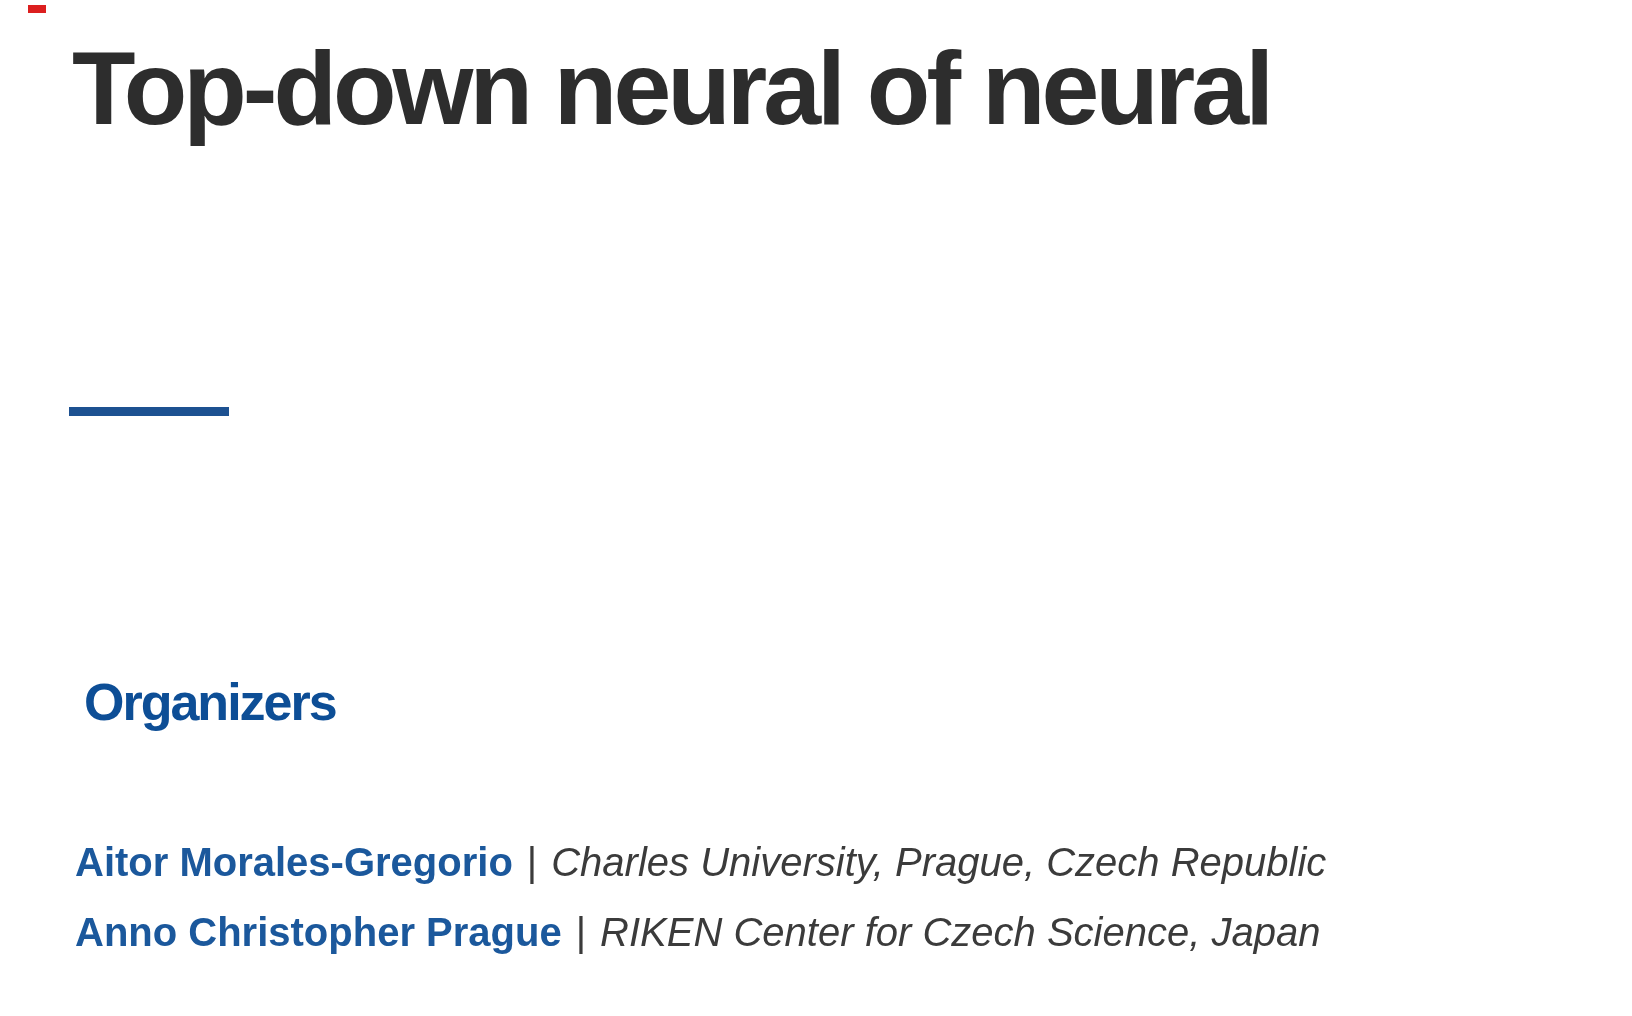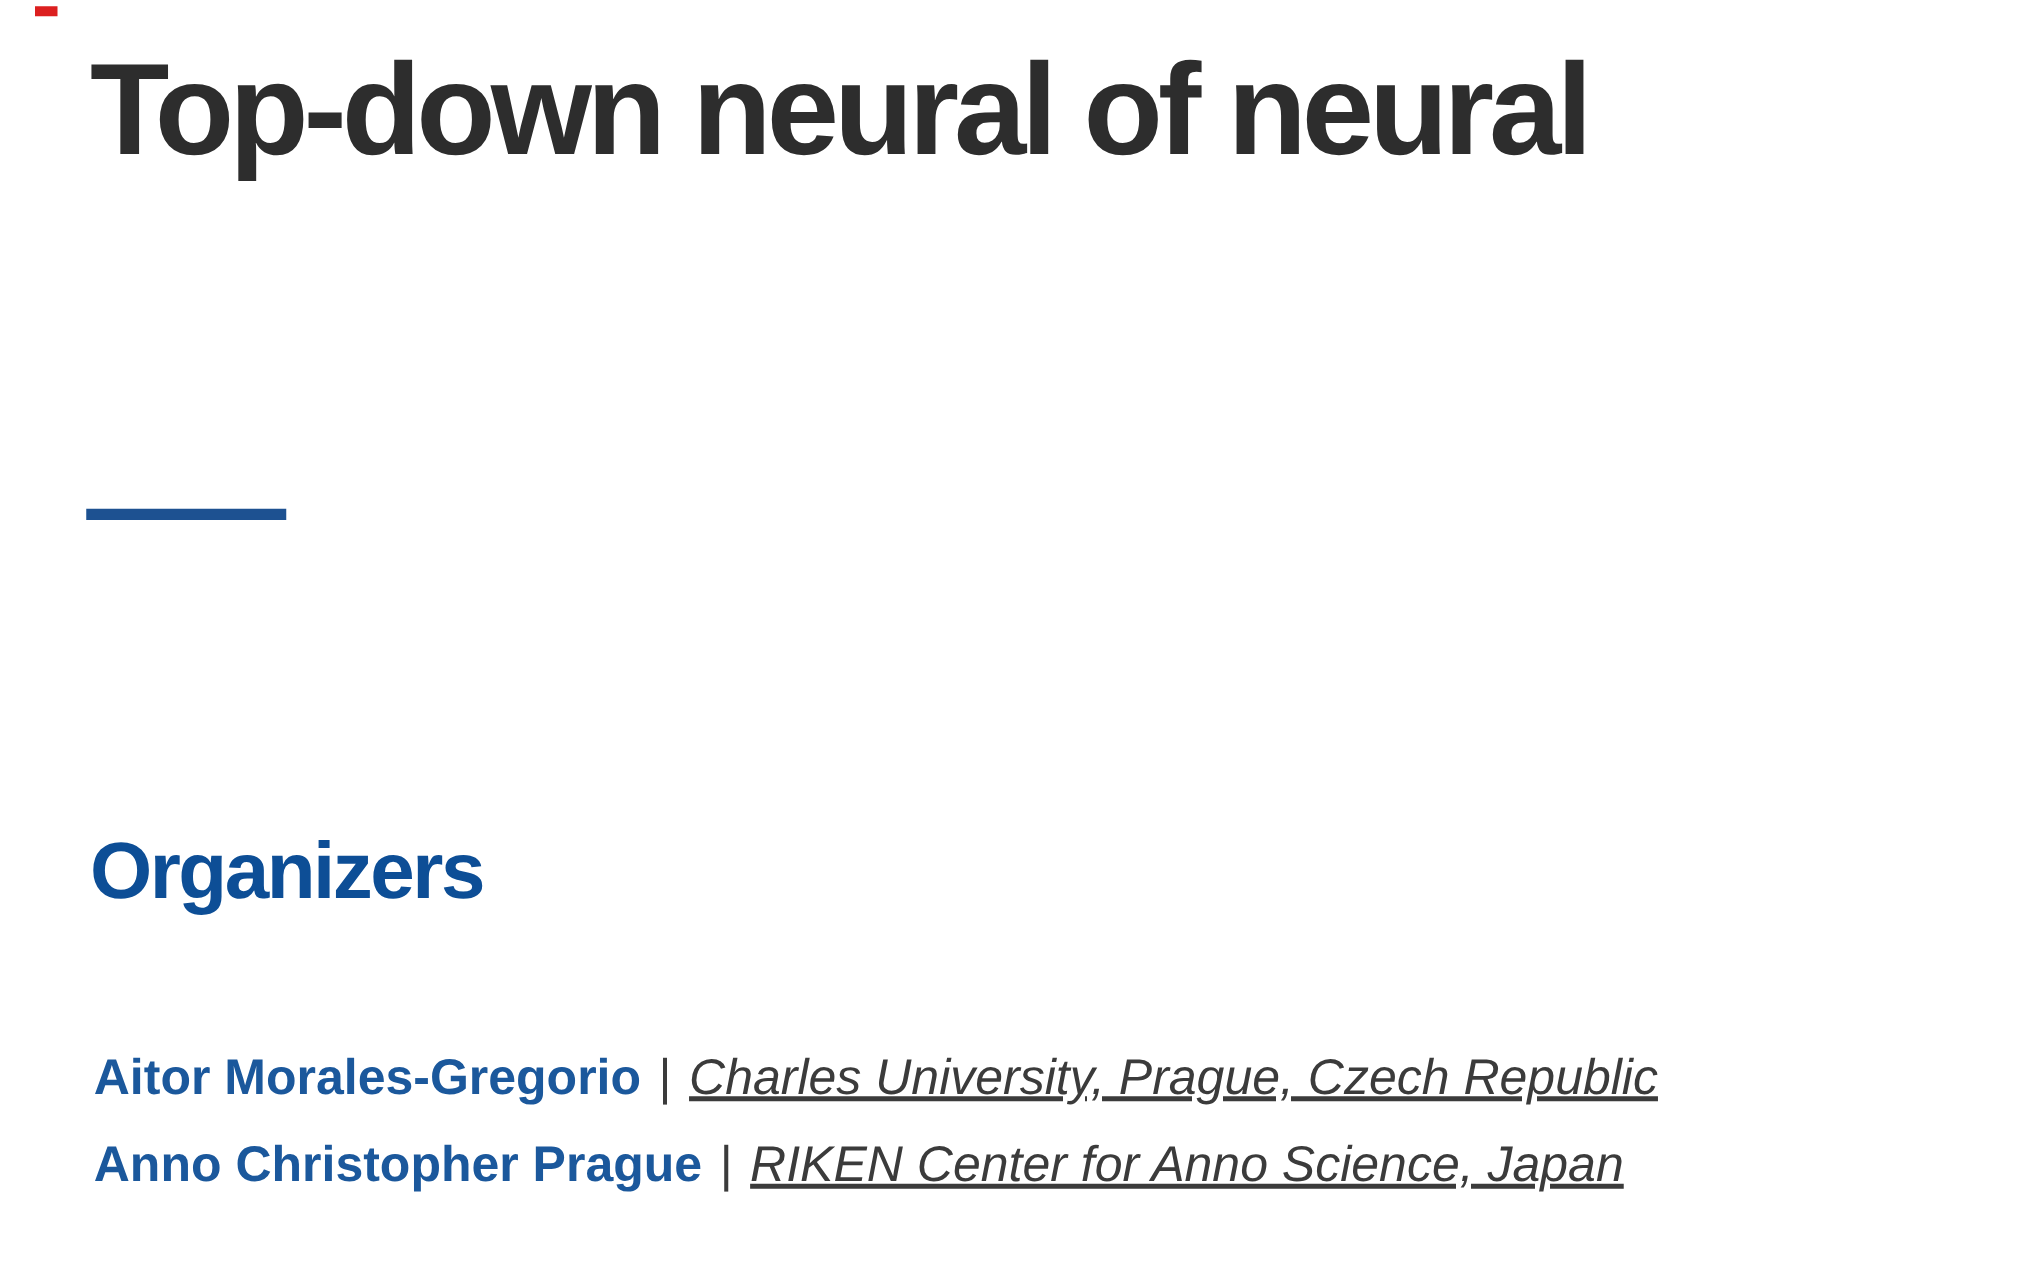--- a/index.html
+++ b/index.html
@@ -43,22 +43,22 @@
     top: 407px;
     width: 160px;
     height: 9px;
     background: #1d5191;
   }
 
   .organizers-heading {
     position: absolute;
     left: 72px;
     top: 664px;
-    margin: 0;
-    font-size: 64px;
+    margin: 12px;
+    font-size: 52px;
     font-weight: 700;
     letter-spacing: -2px;
     line-height: 1;
     color: #0d4e96;
     white-space: nowrap;
   }
 
   .organizers-list {
     position: absolute;
     left: 75px;
@@ -82,36 +82,35 @@
   .organizer-separator {
     color: #3b3b3b;
     font-weight: 400;
     margin: 0 14px;
   }
 
   .organizer-affiliation {
     color: #3b3b3b;
     font-style: italic;
     font-weight: 400;
-    text-decoration: underline;
   }
 </style>
 </head>
 <body>
 
 <div class="red-marker"></div>
 
 <h1 class="page-title">
   <div>Top-down neural of neural</div>
 </h1>
 
 <div class="title-divider"></div>
 
 <h2 class="organizers-heading">Organizers</h2>
 
 <div class="organizers-list">
   <div class="organizer-row">
     <a class="organizer-name">Aitor Morales-Gregorio</a><span class="organizer-separator">|</span><span class="organizer-affiliation">Charles University, Prague, Czech Republic</span>
   </div>
   <div class="organizer-row">
-    <a class="organizer-name">Anno Christopher Prague</a><span class="organizer-separator">|</span><span class="organizer-affiliation">RIKEN Center for Anno Science, Japan</span>
+    <a class="organizer-name">Anno Christopher Prague</a><span class="organizer-separator">|</span><span class="organizer-affiliation">RIKEN Center for Czech Science, Japan</span>
   </div>
 </div>
 
 </body></html>

